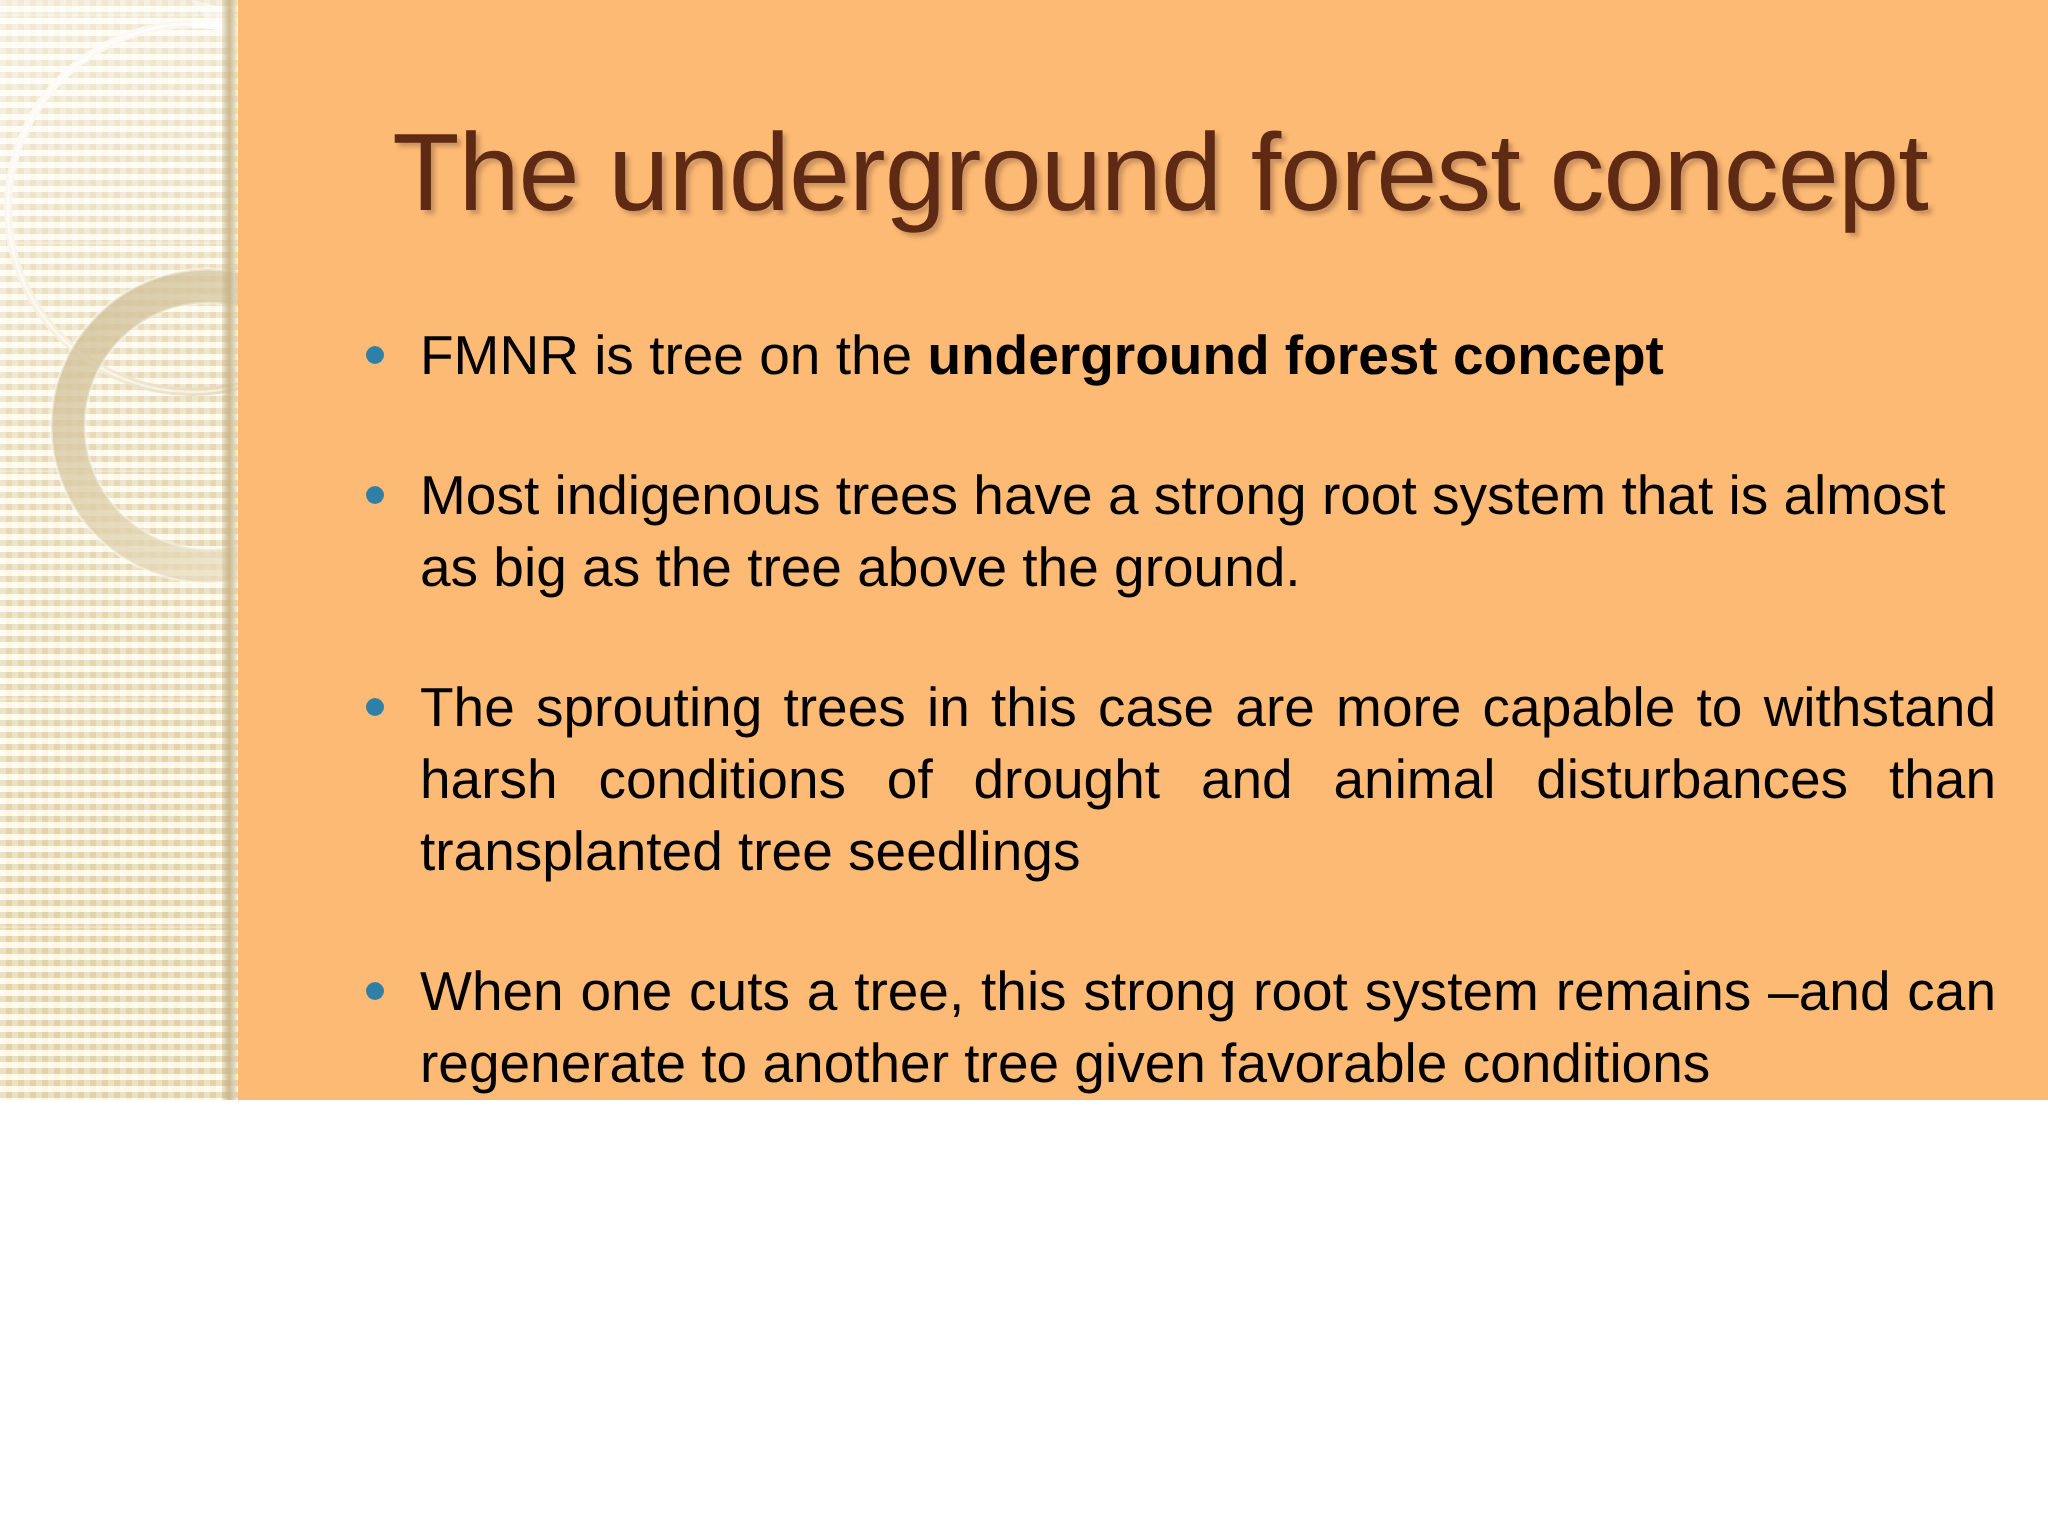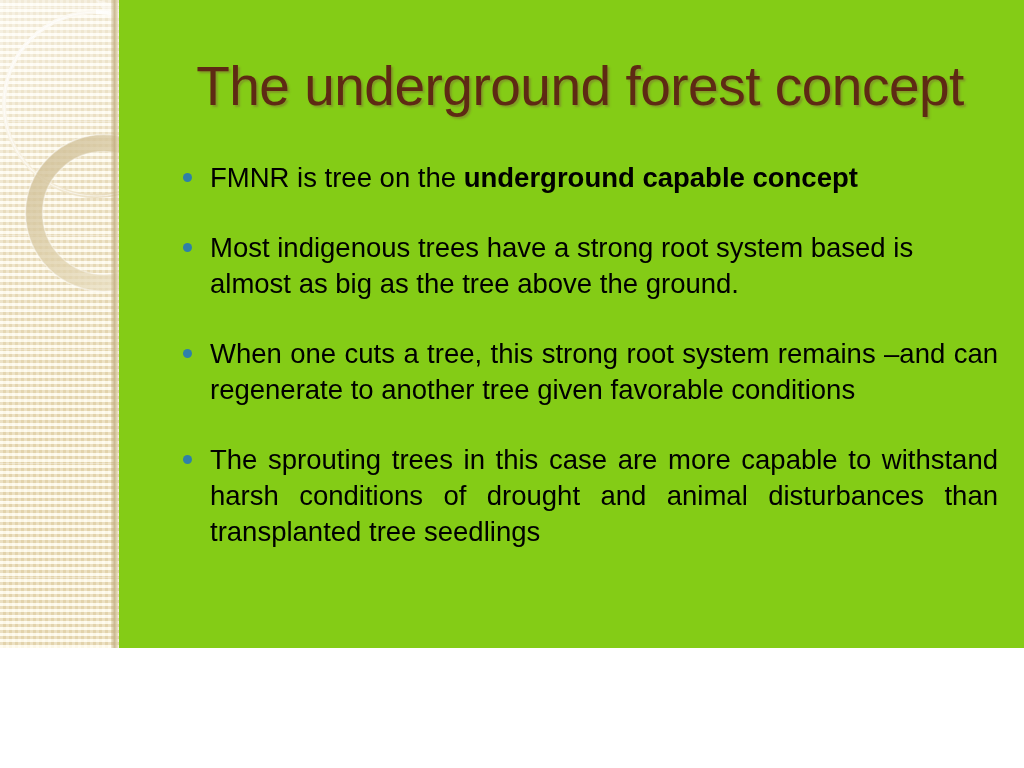--- a/index.html
+++ b/index.html
@@ -10,22 +10,22 @@
   body {
     width: 1024px;
     height: 768px;
     overflow: hidden;
     font-family: "Liberation Sans", sans-serif;
   }
 
   #slide {
     position: relative;
     width: 1024px;
-    height: 648px;
-    background: #84cc16;
+    height: 550px;
+    background: #fdba74;
     overflow: hidden;
   }
 
   
   #sidebar {
     position: absolute;
     left: 0;
     top: 0;
     width: 119px;
     height: 768px;
@@ -196,33 +196,33 @@
 
     <div class="sb-edge"></div>
   </div>
 
   <div id="title">The underground forest concept</div>
 
   <div id="body">
 
     <div class="bullet-row nojustify">
       <span class="dot"></span>
-      <span class="btxt"><span>FMNR is tree on the </span><b>underground capable concept</b></span>
+      <span class="btxt"><span>FMNR is tree on the </span><b>underground forest concept</b></span>
     </div>
 
     <div class="bullet-row nojustify">
       <span class="dot"></span>
-      <span class="btxt">Most indigenous trees  have a strong root system based is almost as big as the tree above the ground.</span>
+      <span class="btxt">Most indigenous trees  have a strong root system that is almost as big as the tree above the ground.</span>
     </div>
 
     <div class="bullet-row">
       <span class="dot"></span>
+      <span class="btxt">The sprouting trees in this case are more capable to withstand harsh conditions of drought and animal disturbances than transplanted tree seedlings</span>
+    </div>
+
+    <div class="bullet-row">
+      <span class="dot"></span>
       <span class="btxt">When one cuts a tree, this strong root system remains –and can regenerate to another tree given favorable conditions</span>
     </div>
 
-    <div class="bullet-row">
-      <span class="dot"></span>
-      <span class="btxt">The sprouting trees in this case are more capable to withstand harsh conditions of drought and animal disturbances than transplanted tree seedlings</span>
-    </div>
-
   </div>
 
 </div>
 
 </body></html>

